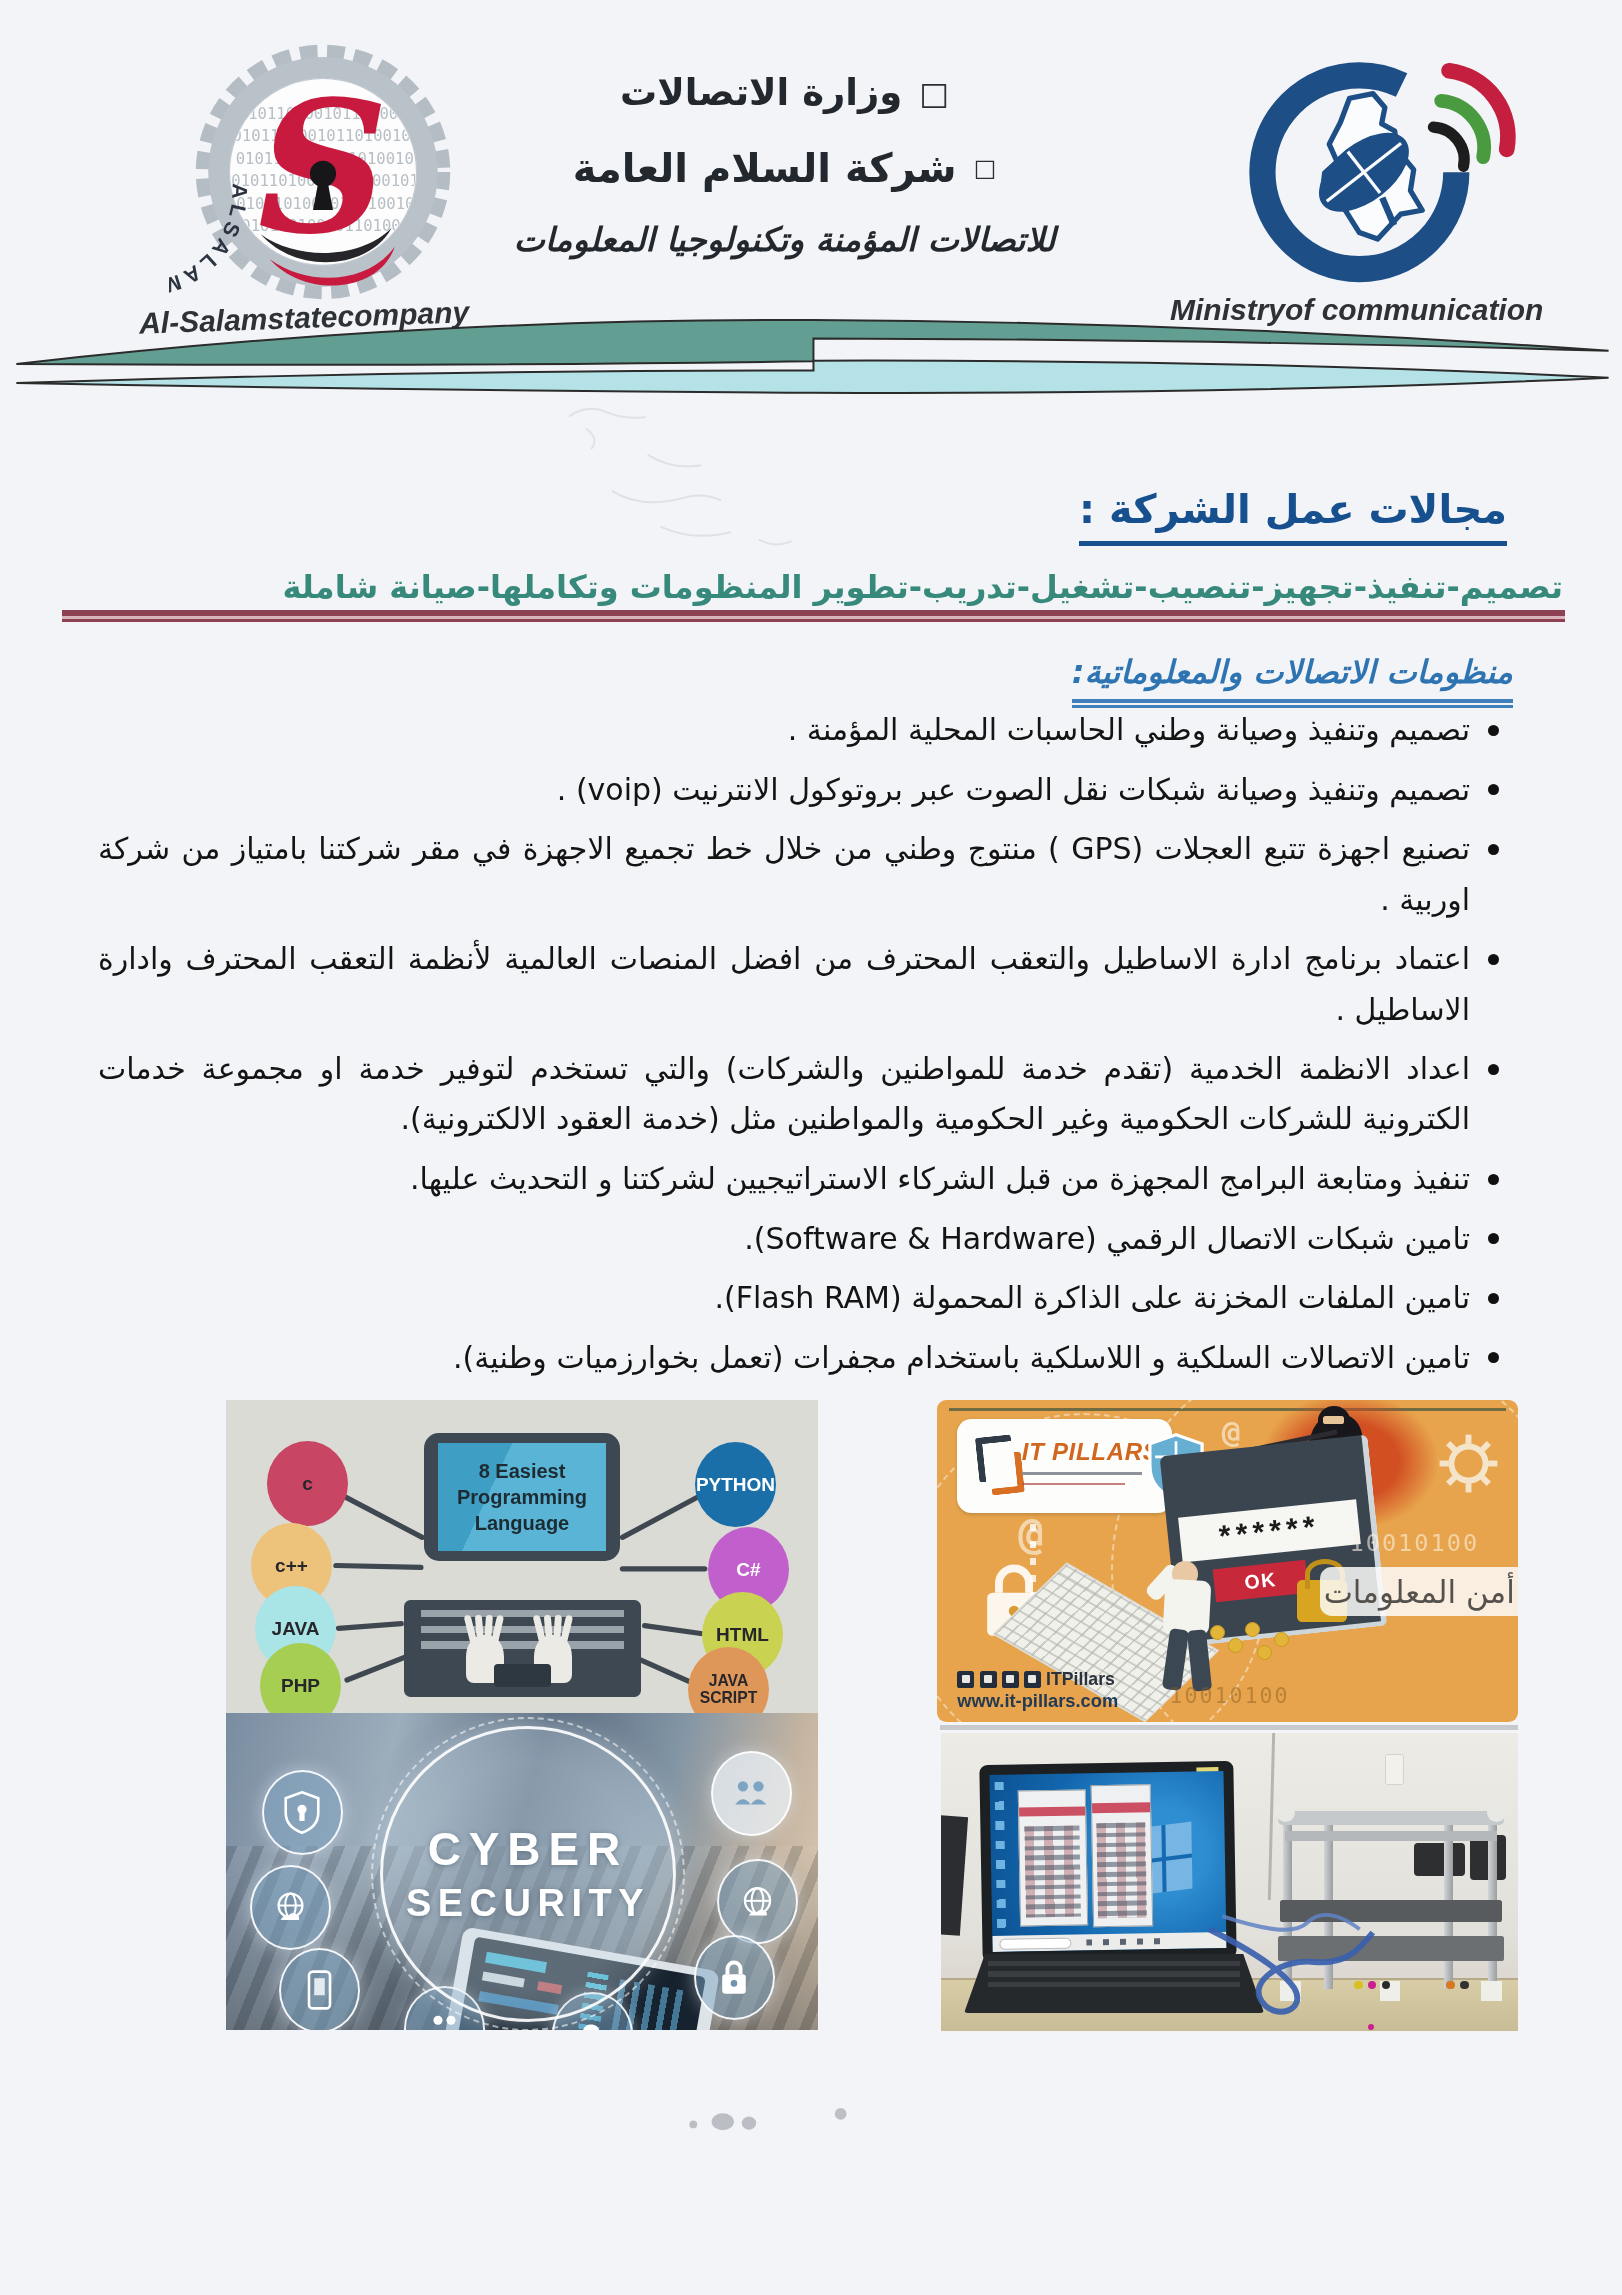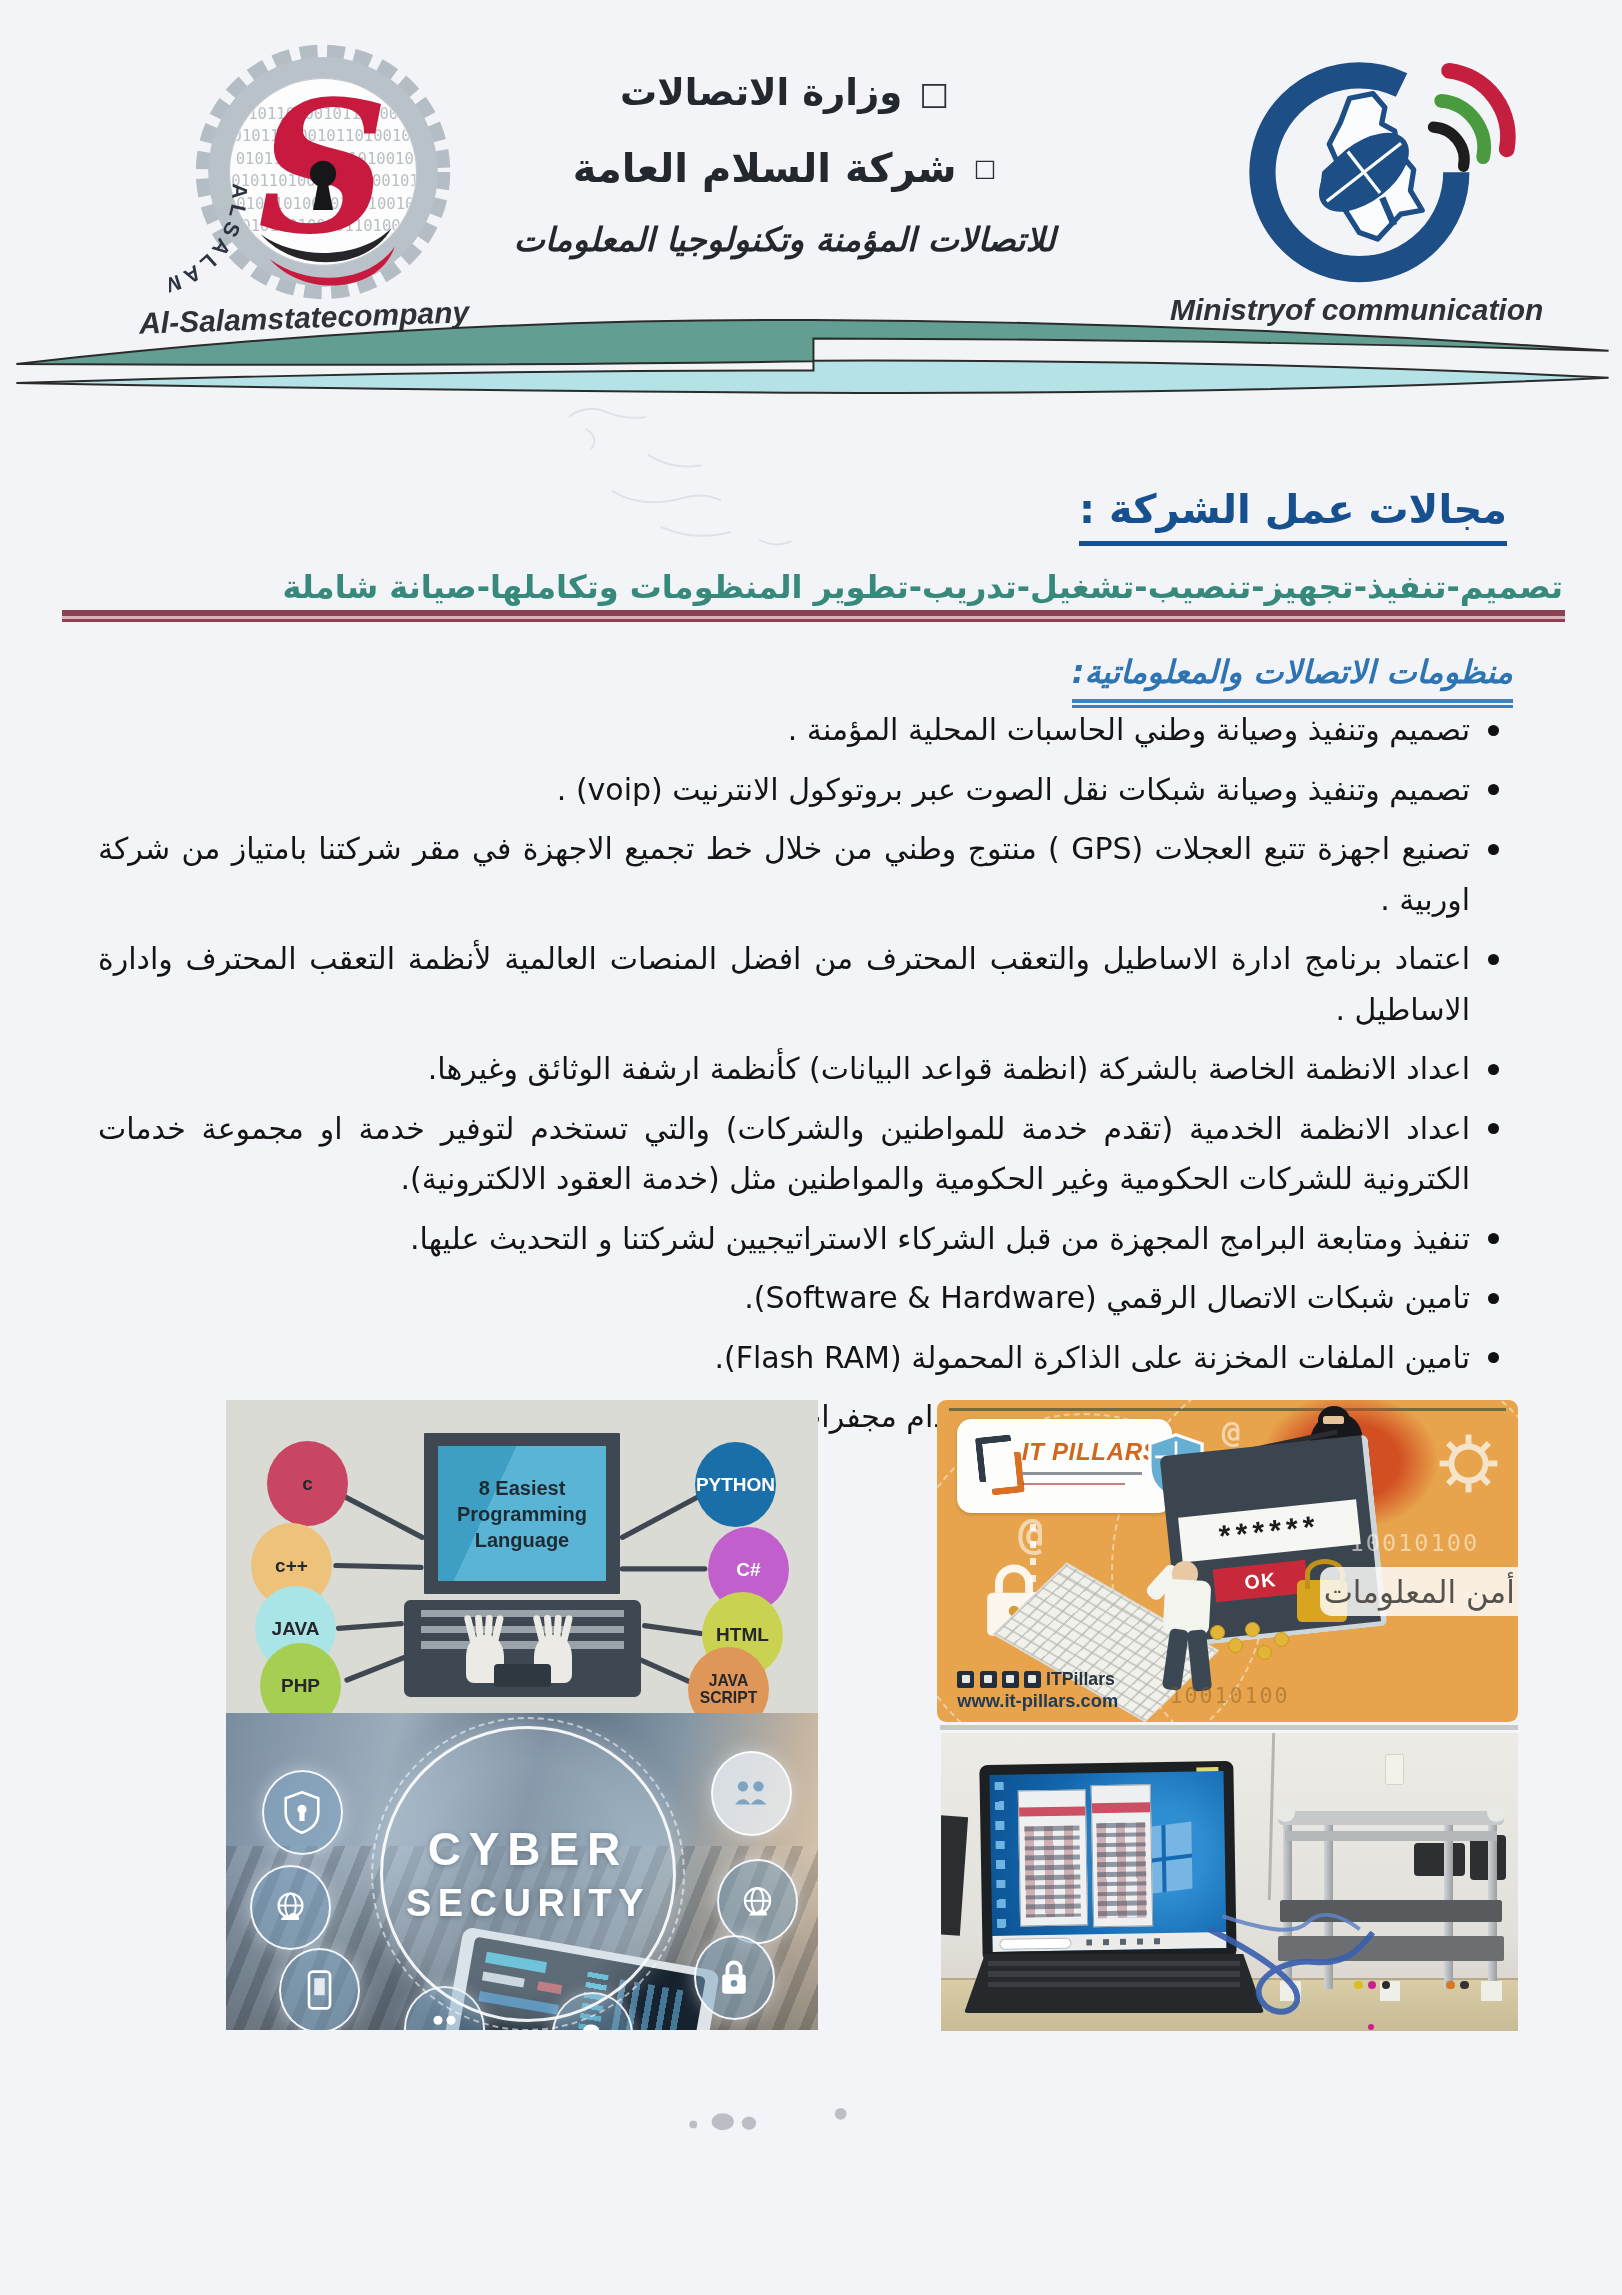--- a/index.html
+++ b/index.html
@@ -50,21 +50,21 @@
   .fig{position:absolute;overflow:hidden;}
 
   
   .fig-prog{left:226px;top:1400px;width:592px;height:313px;background:#dbdbd6;}
   .pc{position:absolute;width:81px;height:85px;border-radius:50%;display:flex;align-items:center;justify-content:center;
       font-family:"Liberation Sans",sans-serif;font-weight:bold;font-size:19px;color:#26262b;text-align:center;line-height:1.05;}
   .pc.white{color:#fff;}
   .pc1{left:41px;top:41px;}  .pc2{left:25px;top:123px;} .pc3{left:29px;top:186px;} .pc4{left:34px;top:243px;}
   .pc5{left:469px;top:42px;} .pc6{left:482px;top:127px;}.pc7{left:476px;top:192px;}.pc8{left:462px;top:247px;font-size:15.7px;}
   .prog-lines{position:absolute;inset:0;}
-  .monitor{position:absolute;left:198px;top:33px;width:196px;height:161px;background:#3d4852;border-radius:1px;}
+  .monitor{position:absolute;left:198px;top:33px;width:196px;height:128px;background:#3d4852;border-radius:15px;}
   .mscreen{position:absolute;inset:8% 7%;background:linear-gradient(115deg,#3f9ec4 34%,#5ab4d6 34%);
     display:flex;align-items:center;justify-content:center;}
   .mtext{width:78%;text-align:center;font-family:"Liberation Sans",sans-serif;font-weight:bold;
     font-size:20px;line-height:1.3;color:#1d2b33;}
   .mkbd{position:absolute;left:178px;top:200px;width:237px;height:97px;background:#3d4852;border-radius:6.5px;}
   .mkbd::before{content:'';position:absolute;left:7%;right:7%;top:10%;height:48%;
     background:repeating-linear-gradient(180deg,#9aa3a9 0 7.2px,#3d4852 7.2px 15.7px);}
   .mkbd::after{content:'';position:absolute;left:38%;width:24%;top:66%;height:24%;background:#2e3840;border-radius:3.9px;}
   .hand{position:absolute;bottom:14%;width:38px;height:48px;background:#eceae4;border-radius:45% 45% 7.9px 7.9px;}
   .hand.l{left:26%;} .hand.r{left:55%;}
@@ -295,21 +295,20 @@
   <div class="sec2">
     <div class="t" style="color: rgb(46, 116, 178);">منظومات الاتصالات والمعلوماتية:</div>
     <div class="bar" style="background-color: rgb(63, 130, 187);"></div>
   </div>
 
   <ul class="bullets" lang="ar" dir="rtl">
     <li><span>تصميم وتنفيذ وصيانة وطني الحاسبات المحلية المؤمنة .</span></li>
     <li><span>تصميم وتنفيذ وصيانة شبكات نقل الصوت عبر بروتوكول الانترنيت (voip) .</span></li>
     <li><span>تصنيع اجهزة تتبع العجلات (GPS ) منتوج وطني من خلال خط تجميع الاجهزة في مقر شركتنا بامتياز من شركة اوربية .</span></li>
     <li><span>اعتماد برنامج ادارة الاساطيل والتعقب المحترف من افضل المنصات العالمية لأنظمة التعقب المحترف وادارة الاساطيل .</span></li>
-    <li><span>اعداد الانظمة الخاصة بالشركة (انظمة قواعد البيانات) كأنظمة ارشفة الوثائق وغيرها.</span></li>
     <li><span>اعداد الانظمة الخدمية (تقدم خدمة للمواطنين والشركات) والتي تستخدم لتوفير خدمة او مجموعة خدمات الكترونية للشركات الحكومية وغير الحكومية والمواطنين مثل (خدمة العقود الالكترونية).</span></li>
     <li><span>تنفيذ ومتابعة البرامج المجهزة من قبل الشركاء الاستراتيجيين لشركتنا و التحديث عليها.</span></li>
     <li><span>تامين شبكات الاتصال الرقمي (Software &amp; Hardware).</span></li>
     <li><span>تامين الملفات المخزنة على الذاكرة المحمولة (Flash RAM).</span></li>
     <li><span>تامين الاتصالات السلكية و اللاسلكية باستخدام مجفرات (تعمل بخوارزميات وطنية).</span></li>
   </ul>
 
   <div class="fig fig-prog">
     <svg class="prog-lines" viewBox="0 0 905 478">
       <g stroke="#3f4850" stroke-width="8" stroke-linecap="round">

